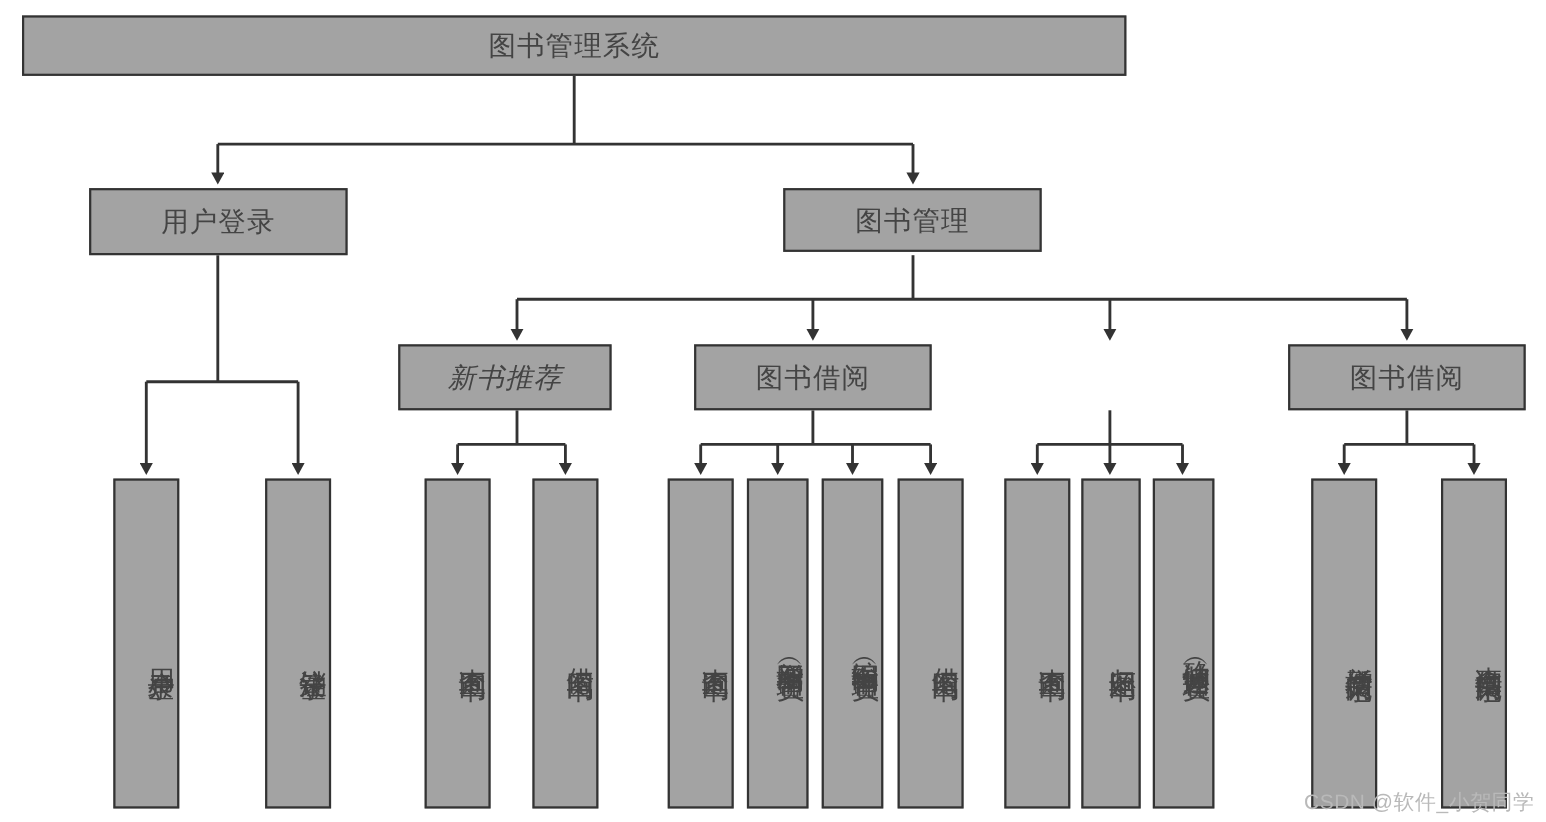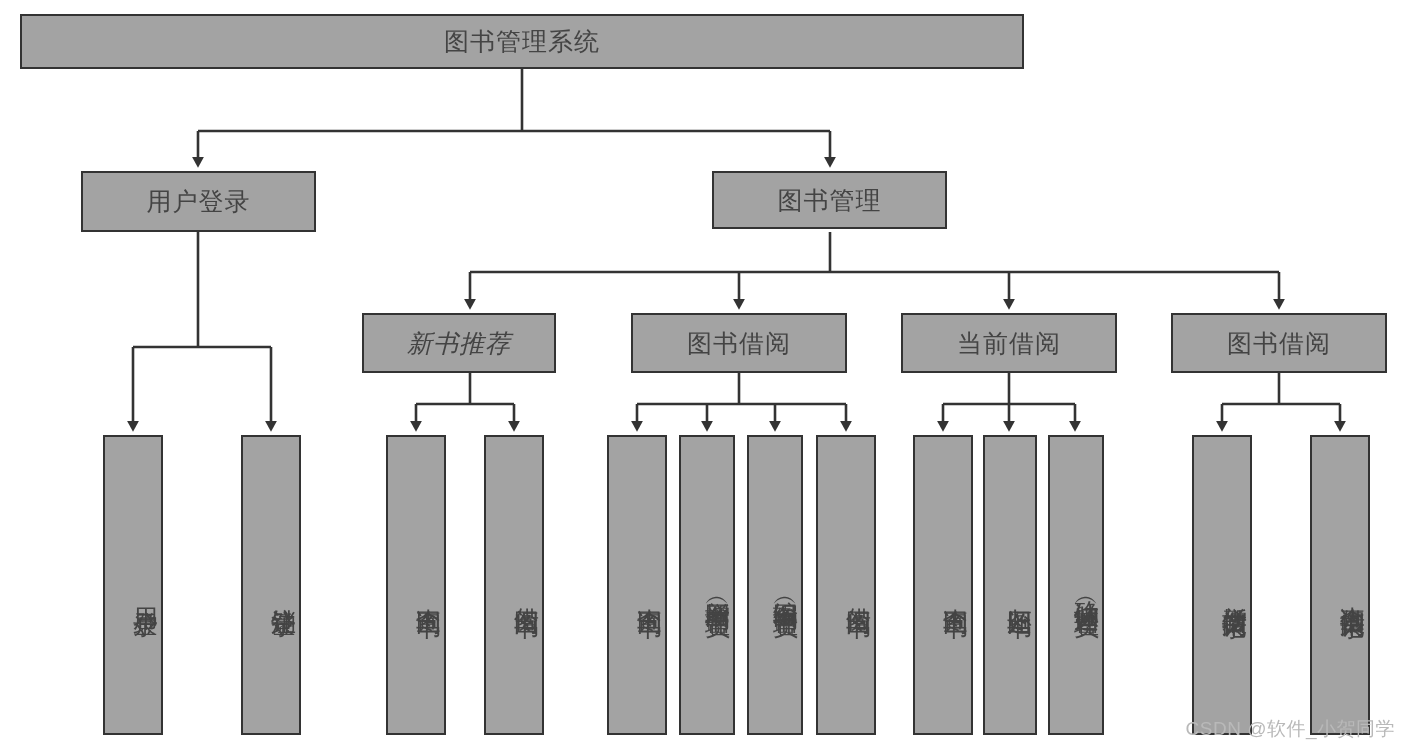--- a/index.html
+++ b/index.html
@@ -75,21 +75,20 @@
     </g>
   </svg>
 
   <div class="node h" style="left:20px;top:14px;width:1004px;height:55px;">图书管理系统</div>
 
   <div class="node h" style="left:81px;top:171px;width:235px;height:61px;">用户登录</div>
   <div class="node h" style="left:712px;top:171px;width:235px;height:58px;">图书管理</div>
 
   <div class="node h" style="left:362px;top:313px;width:194px;height:60px;font-style:italic;">新书推荐</div>
   <div class="node h" style="left:631px;top:313px;width:216px;height:60px;">图书借阅</div>
-  <div class="node h" style="left:901px;top:313px;width:216px;height:60px;">当前借阅</div>
   <div class="node h" style="left:1171px;top:313px;width:216px;height:60px;">图书借阅</div>
 
   <div class="node v" style="left:103px;top:435px;width:60px;height:300px;">用户登录</div>
   <div class="node v" style="left:241px;top:435px;width:60px;height:300px;">注销登录</div>
 
   <div class="node v" style="left:386px;top:435px;width:60px;height:300px;">查询图书</div>
   <div class="node v" style="left:484px;top:435px;width:60px;height:300px;">借阅图书</div>
 
   <div class="node v" style="left:607px;top:435px;width:60px;height:300px;">查询图书</div>
   <div class="node v tall" style="left:679px;top:435px;width:56px;height:300px;">新增图书（管理员）</div>

